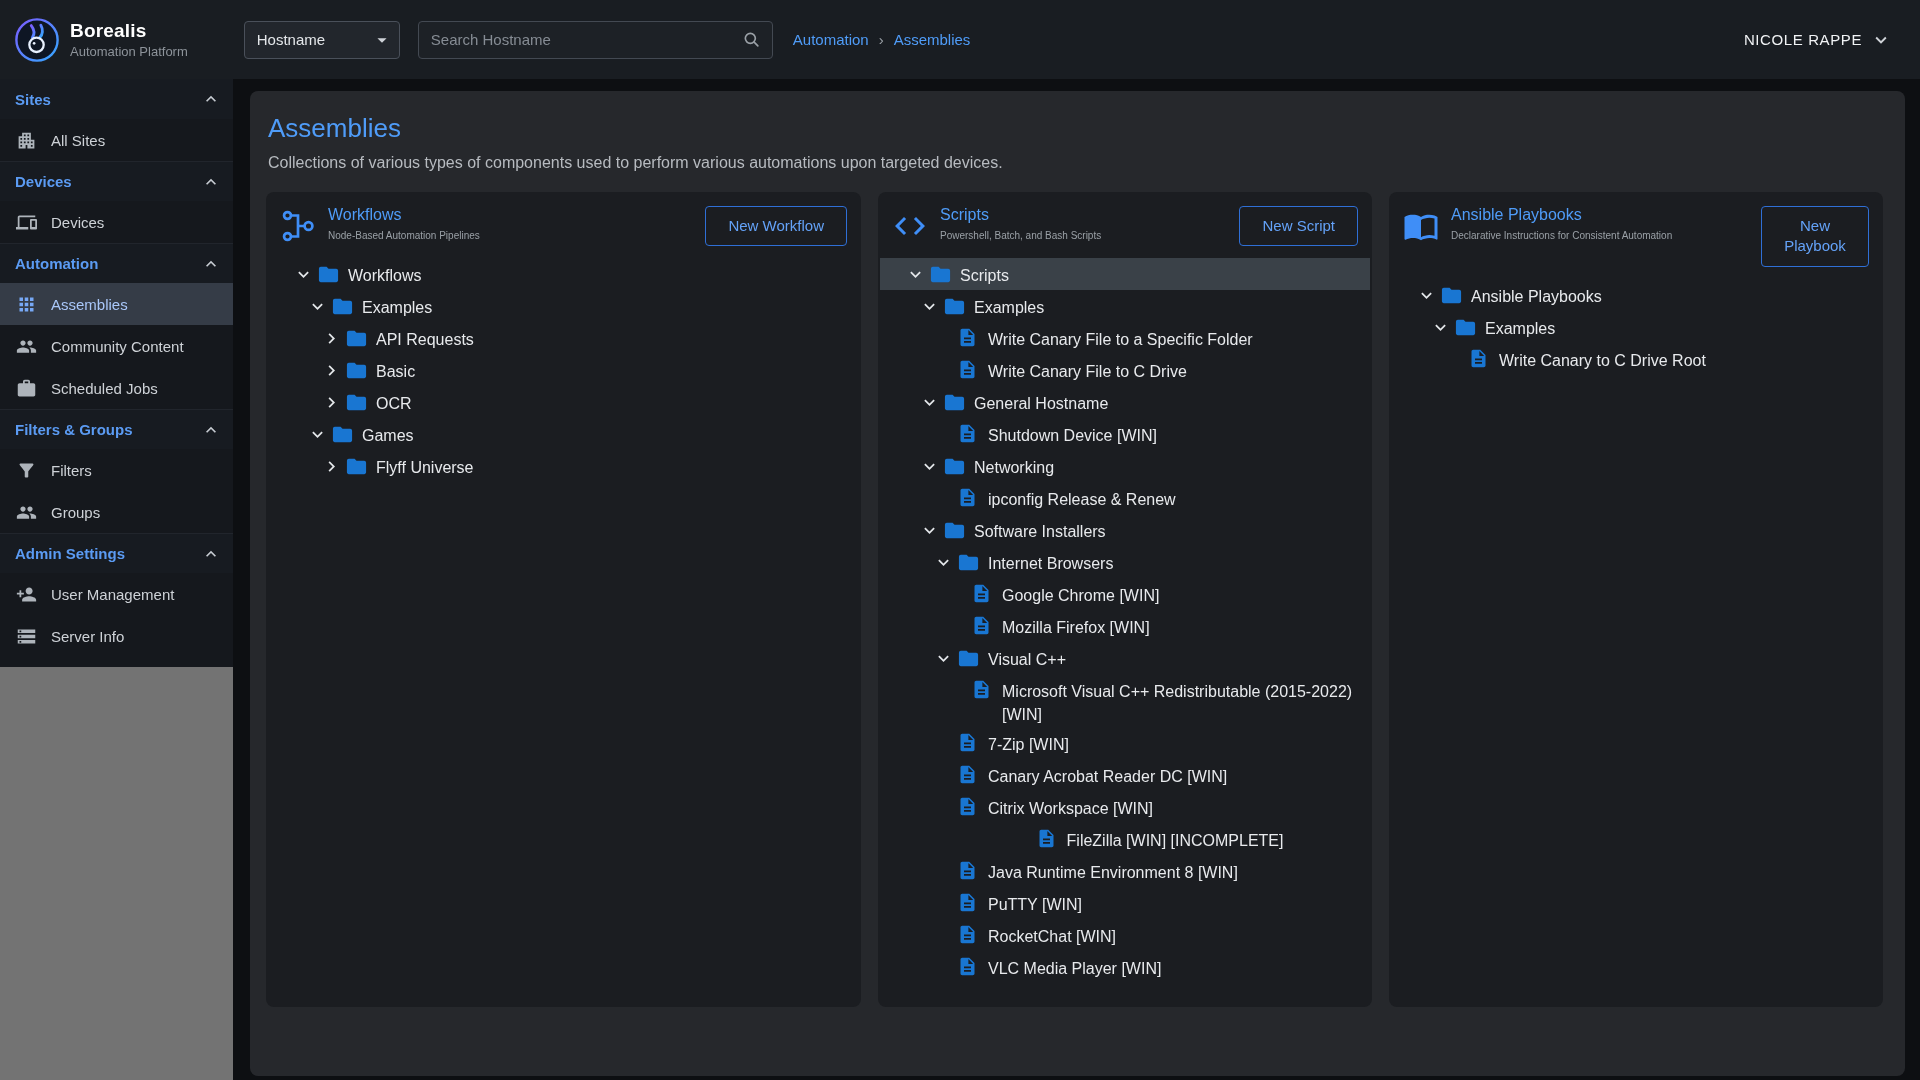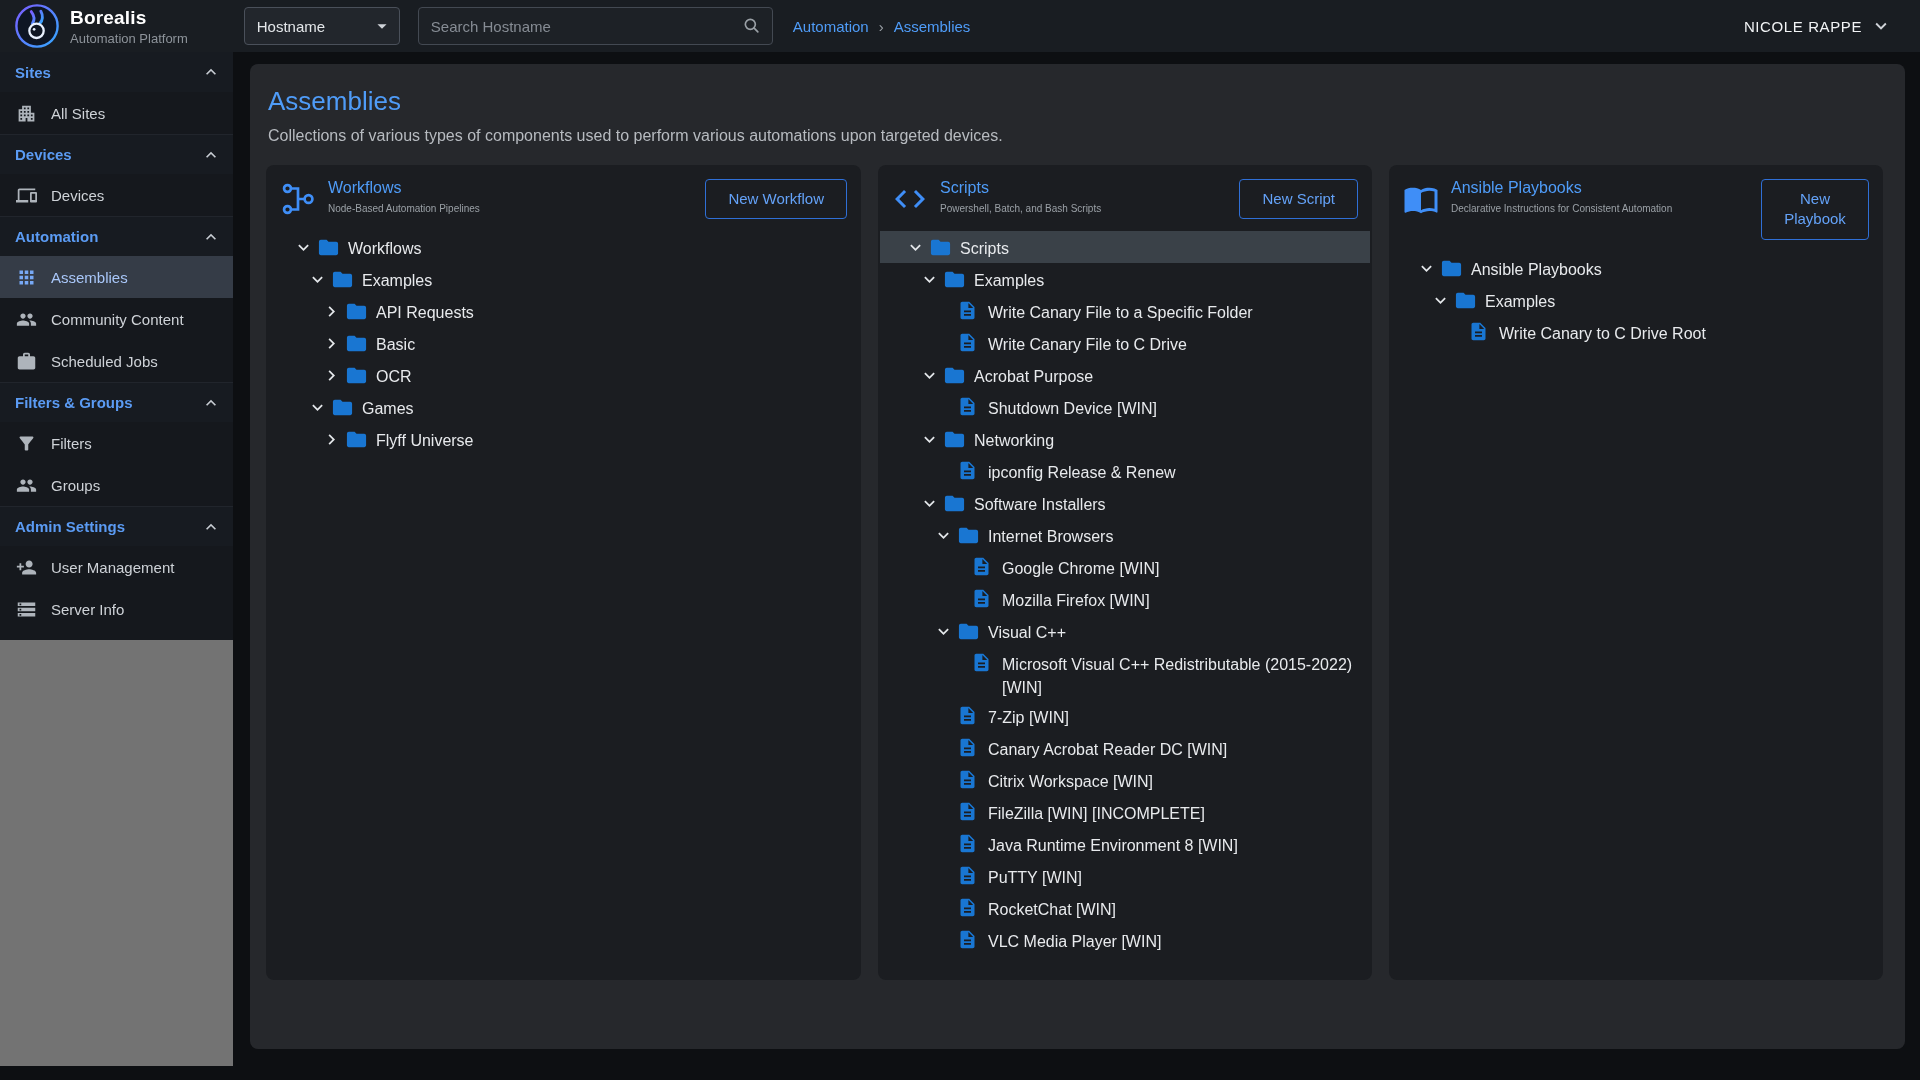--- a/index.html
+++ b/index.html
@@ -4,21 +4,21 @@
 <style>
   * { margin:0; padding:0; box-sizing:border-box; }
   html,body { width:1920px; height:1080px; overflow:hidden; }
   body {
     background:#0d0f12;
     font-family:"Liberation Sans","DejaVu Sans",sans-serif;
     color:#e4e6e9;
   }
 
   
-  .topbar { height:52px; background:#191d22; display:flex; align-items:center; padding:0 28px 0 14px; }
+  .topbar { height:79px; background:#191d22; display:flex; align-items:center; padding:0 28px 0 14px; }
   .logo { width:46px; height:46px; margin-right:10px; flex:none; }
   .brand-name { font-size:19px; font-weight:bold; color:#ffffff; letter-spacing:.2px; }
   .brand-sub { font-size:13px; color:#8d939a; margin-top:2px; }
   .host-select { margin-left:56px; width:156px; height:38px; background:#22262c; border:1px solid #4a505a;
     border-radius:4px; display:flex; align-items:center; justify-content:space-between;
     padding:0 6px 0 12px; font-size:15px; color:#e3e6e9; cursor:pointer; flex:none; }
   .searchbox { margin-left:18px; width:355px; height:38px; border:1px solid #434952; border-radius:4px;
     background:#1d2126; display:flex; align-items:center; padding:0 10px 0 12px; flex:none; }
   .searchbox input { flex:1; background:transparent; border:none; outline:none; color:#dfe2e6;
     font-size:15px; font-family:inherit; }
@@ -446,21 +446,21 @@
                 <span class="chev">
                   <svg viewBox="0 0 24 24" fill="#e4e7ea">
                     <path d="M7.41 8.59 12 13.17l4.59-4.58L18 10l-6 6-6-6z"></path>
                   </svg>
                 </span>
                 <span class="ticon">
                   <svg viewBox="0 0 24 24" width="23" height="23" fill="#1976d2">
                     <path d="M10 4H4c-1.1 0-1.99.9-1.99 2L2 18c0 1.1.9 2 2 2h16c1.1 0 2-.9 2-2V8c0-1.1-.9-2-2-2h-8l-2-2z"></path>
                   </svg>
                 </span>
-                <span class="tlabel">Acrobat Purpose</span>
+                <span class="tlabel">General Hostname</span>
               </div>
               <div class="tree-row" style="padding-left: 50px;">
                 <span class="chev"></span>
                 <span class="ticon">
                   <svg viewBox="0 0 24 24" width="21" height="21" fill="#1976d2">
                     <path d="M14 2H6c-1.1 0-1.99.9-1.99 2L4 20c0 1.1.89 2 1.99 2H18c1.1 0 2-.9 2-2V8l-6-6zm2 16H8v-2h8v2zm0-4H8v-2h8v2zm-3-5V3.5L18.5 9H13z"></path>
                   </svg>
                 </span>
                 <span class="tlabel">Shutdown Device [WIN]</span>
               </div>
@@ -572,21 +572,21 @@
               </div>
               <div class="tree-row" style="padding-left: 50px;">
                 <span class="chev"></span>
                 <span class="ticon">
                   <svg viewBox="0 0 24 24" width="21" height="21" fill="#1976d2">
                     <path d="M14 2H6c-1.1 0-1.99.9-1.99 2L4 20c0 1.1.89 2 1.99 2H18c1.1 0 2-.9 2-2V8l-6-6zm2 16H8v-2h8v2zm0-4H8v-2h8v2zm-3-5V3.5L18.5 9H13z"></path>
                   </svg>
                 </span>
                 <span class="tlabel">Citrix Workspace [WIN]</span>
               </div>
-              <div class="tree-row" style="padding-left: 50px;">
+              <div class="tree-row" style="padding-left: 50px; justify-content: center;">
                 <span class="chev"></span>
                 <span class="ticon">
                   <svg viewBox="0 0 24 24" width="21" height="21" fill="#1976d2">
                     <path d="M14 2H6c-1.1 0-1.99.9-1.99 2L4 20c0 1.1.89 2 1.99 2H18c1.1 0 2-.9 2-2V8l-6-6zm2 16H8v-2h8v2zm0-4H8v-2h8v2zm-3-5V3.5L18.5 9H13z"></path>
                   </svg>
                 </span>
                 <span class="tlabel">FileZilla [WIN] [INCOMPLETE]</span>
               </div>
               <div class="tree-row" style="padding-left: 50px;">
                 <span class="chev"></span>

